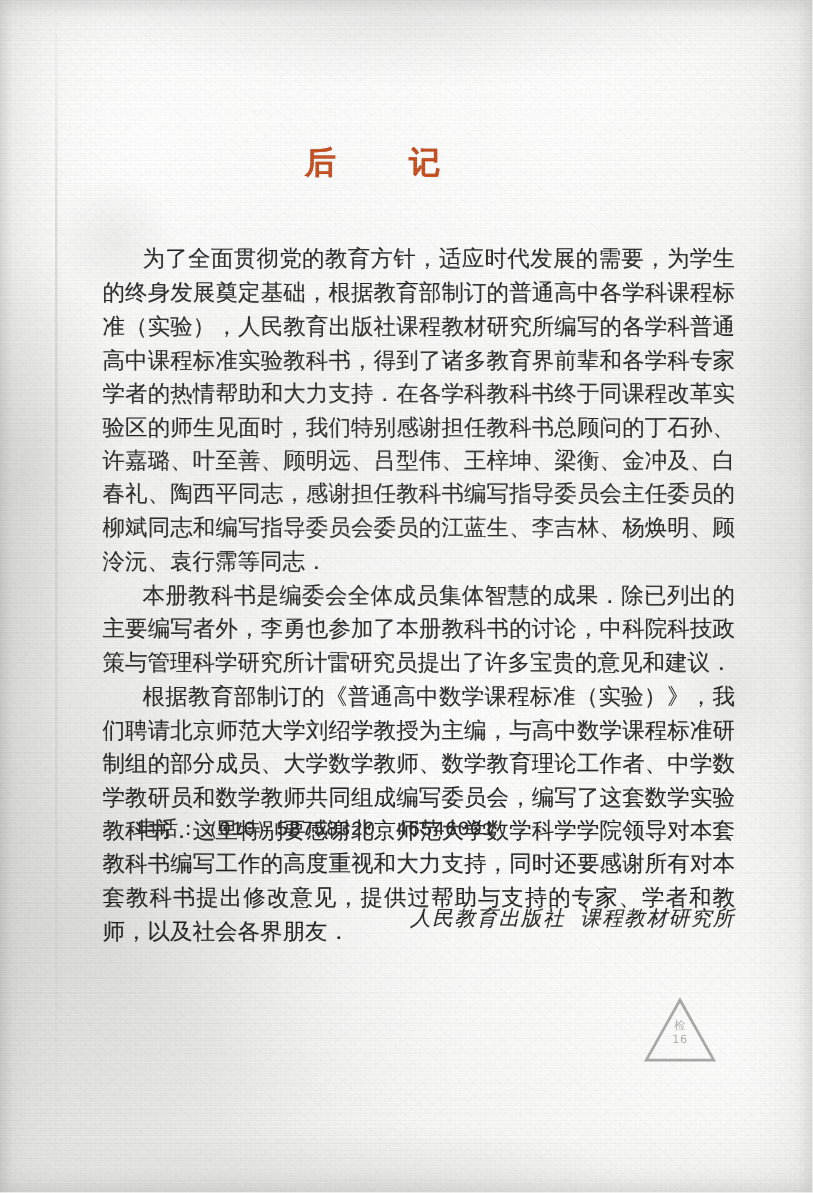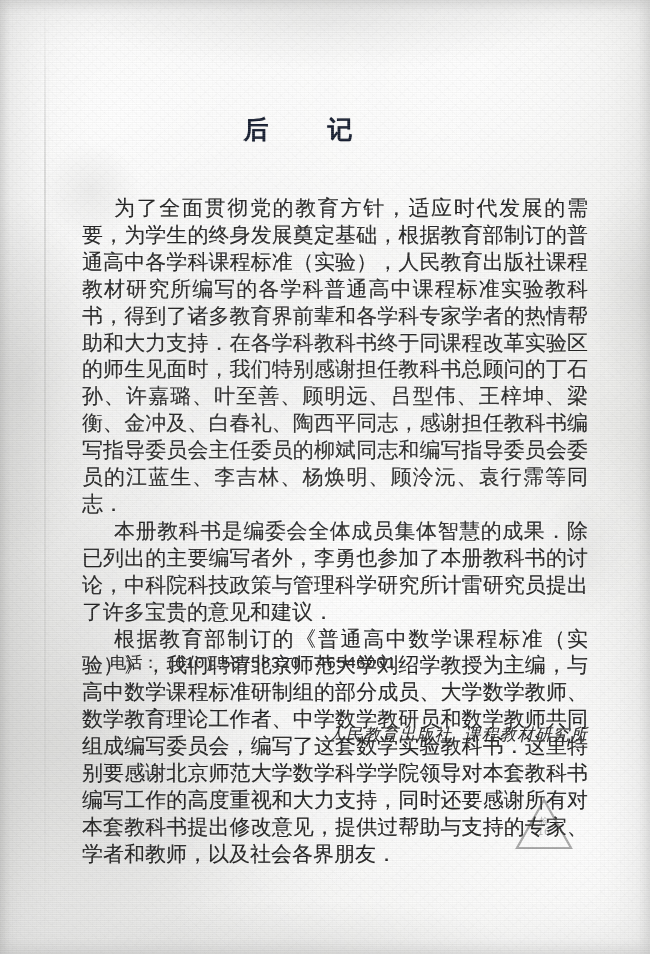--- a/index.html
+++ b/index.html
@@ -77,34 +77,34 @@
   .doc-title {
     position: absolute;
     top: 113px;
     left: 0;
     width: 596px;
     text-align: center;
     font-size: 25px;
     font-weight: bold;
     letter-spacing: 26px;
     text-indent: 26px;
-    color: #0f172a;
-    font-family: Liberation Sans, sans-serif;
+    color: #c2410c;
+    font-family: Liberation Serif, serif;
     text-shadow: 0 0 0.7px rgba(40,40,40,0.5);
   }
 
   .body-block {
     position: absolute;
     top: 195px;
     left: 82px;
     width: 506px;
   }
   .para {
     margin: 0;
-    font-size: 21px;
+    font-size: 18px;
     line-height: 26.9px;
     color: #1c1c1c;
     text-align: justify;
     text-justify: inter-character;
     text-indent: 32px;
     font-family: "DejaVu Serif", "Liberation Serif", serif;
     text-shadow: 0 0 0.6px rgba(45,45,45,0.45);
   }
   .para.last-line-left { text-align-last: left; }
 

